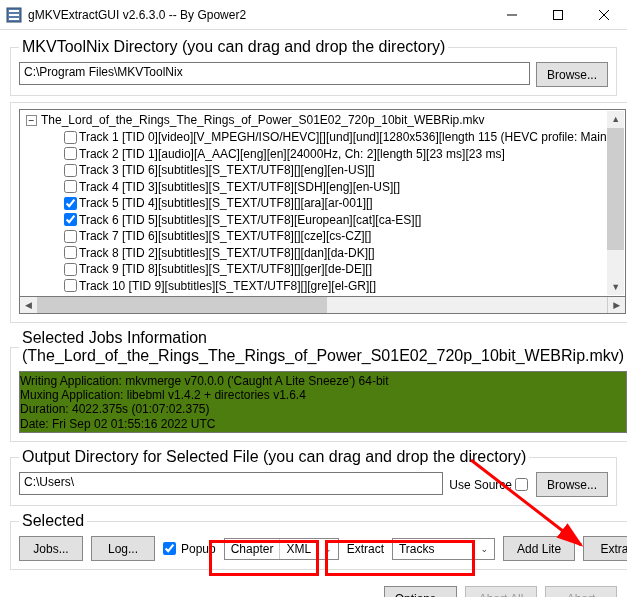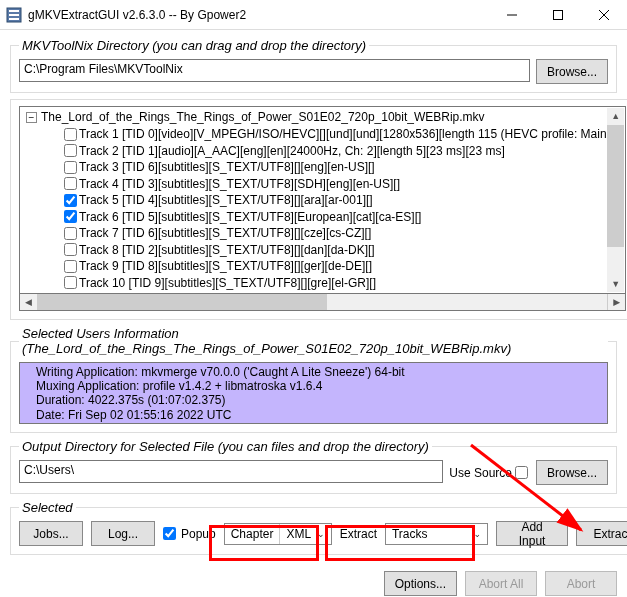--- a/index.html
+++ b/index.html
@@ -4,21 +4,21 @@
 <style>
   * { box-sizing: border-box; margin: 0; padding: 0; }
   body { font-family: "Segoe UI", Tahoma, sans-serif; font-size: 12px; background: #fff; width: 627px; height: 597px; overflow: hidden; }
   .titlebar { height: 30px; background: #fff; display: flex; align-items: center; padding-left: 6px; border-bottom: 1px solid #ddd;}
   .titlebar .icon { width: 16px; height: 16px; margin-right: 6px; }
   .titlebar .title { flex: 1; font-size: 12px; }
   .winbtn { width: 46px; height: 30px; display: flex; align-items: center; justify-content: center; }
   .winbtn svg { width: 10px; height: 10px; }
   .content { padding: 8px 10px 4px 10px; }
   fieldset { border: 1px solid #ddd; padding: 6px 8px 8px 8px; margin-bottom: 6px; position: relative;}
-  legend { font-size: 13px; padding: 0 3px; font-style: italic; }
+  legend { font-size: 16px; padding: 0 3px; }
   .row { display: flex; gap: 6px; align-items: stretch; }
   .textbox { flex: 1; border: 1px solid #777; height: 23px; background: #fff; padding: 2px 4px; font-size: 12px; overflow: hidden; white-space: nowrap;}
   .btn { border: 1px solid #888; background: #e1e1e1; height: 25px; min-width: 72px; padding: 0 10px; font-size: 12px; display: inline-flex; align-items: center; justify-content: center; cursor: pointer;}
   .btn.small { min-width: 64px; }
   .btn.disabled { color: #9a9a9a; background: #e4e4e4; border-color:#bbb; cursor: default;}
   .tree-wrap { position: relative; }
   .tree { border: 1px solid #777; background: #fff; height: 188px; overflow: hidden; font-size:12px; padding: 2px 2px 2px 6px; position: relative;}
   .tree-row { white-space: nowrap; line-height: 16.5px; display: flex; align-items: center; }
   .tree .subrow { padding-left: 28px;}
   .tree .filerow { white-space: nowrap; line-height: 17px;}
@@ -29,25 +29,25 @@
   .hscroll::before, .hscroll::after { content:""; position:absolute; top:0; width:17px; height:100%; background:#f0f0f0; border:0 solid #ccc;}
   .hscroll::before{left:0; border-right-width:1px;}
   .hscroll::after{right:0; border-left-width:1px;}
   .hscroll .thumb { position:absolute; left:17px; top:0; height:100%; width:290px; background:#cdcdcd;}
   .hscroll .arrow { position:absolute; top:3px; font-size:9px; color:#555; z-index:2;}
   .hscroll .la{left:5px;} .hscroll .ra{right:5px;}
   .vscroll { position:absolute; right:1px; top:1px; bottom:1px; width:17px; background:#f0f0f0;}
   .vscroll .thumb { position:absolute; left:0; top:17px; width:100%; height:122px; background:#cdcdcd;}
   .vscroll .arrow { position:absolute; left:4px; font-size:9px; color:#555;}
   .vscroll .ua{top:3px;} .vscroll .da{bottom:3px;}
-  .infobox { border:1px solid #777; background:#c4b5fd; height:62px; padding:2px 16px; font-size:12px; line-height:14.2px; overflow:hidden;}
+  .infobox { border:1px solid #777; background:#4d7c0f; height:62px; padding:2px 0; font-size:12px; line-height:14.2px; overflow:hidden;}
   .actions-row { display:flex; gap:8px; align-items:center; flex-wrap:nowrap;}
   .combo-like { display:flex; align-items:flex-end; border:1px solid #888; height:22px; background:#fff; }
   .combo-like .label-side { padding: 0 6px; font-size:12px; border-right:1px solid #ccc; height:100%; display:flex; align-items:center;}
-  .combo-like .value-side { padding: 0 6px; font-size:12px; height:100%; display:flex; align-items:center; gap:6px;}
+  .combo-like .value-side { padding: 0 6px; font-size:12px; height:100%; display:flex; align-items:center; gap:13px;}
   .chev { font-size:9px; color:#333; }
   .select-alone { border:1px solid #888; height:22px; background:#fff; padding:0 6px; display:flex; align-items:center; gap:20px; font-size:12px;}
   .redbox { position:absolute; border:3px solid #ff0000; pointer-events:none; z-index:5;}
   .footer { display:flex; justify-content:flex-end; gap:8px; padding: 6px 10px 6px 10px;}
   .chk-wrap { display:inline-flex; align-items:center; gap:3px; font-size:12px;}
   .arrow-annot { position:absolute; z-index:6; pointer-events:none;}
 </style>
 </head>
 <body>
 
@@ -154,31 +154,31 @@
       </div>
       <div class="hscroll">
         <span class="arrow la">◀</span>
         <div class="thumb"></div>
         <span class="arrow ra">▶</span>
       </div>
     </div>
   </fieldset>
 
   <fieldset>
-    <legend>Selected Users Information (The_Lord_of_the_Rings_The_Rings_of_Power_S01E02_720p_10bit_WEBRip.mkv)</legend>
+    <legend>Selected Jobs Information (The_Lord_of_the_Rings_The_Rings_of_Power_S01E02_720p_10bit_WEBRip.mkv)</legend>
     <div class="infobox">
       <div>Writing Application: mkvmerge v70.0.0 ('Caught A Lite Sneeze') 64-bit</div>
-      <div>Muxing Application: profile v1.4.2 + libmatroska v1.6.4</div>
+      <div>Muxing Application: libebml v1.4.2 + directories v1.6.4</div>
       <div>Duration: 4022.375s (01:07:02.375)</div>
       <div>Date: Fri Sep 02 01:55:16 2022 UTC</div>
     </div>
   </fieldset>
 
   <fieldset>
-    <legend>Output Directory for Selected File (you can files and drop the directory)</legend>
+    <legend>Output Directory for Selected File (you can drag and drop the directory)</legend>
     <div class="row">
       <div class="textbox" style="flex:1">C:\Users\</div>
       <span class="chk-wrap">
         <span>Use Source</span>
         <input type="checkbox" style="">
       </span>
       <button class="btn">Browse...</button>
     </div>
   </fieldset>
 
@@ -196,21 +196,21 @@
         <span class="value-side">
           <span>XML</span>
           <span class="chev">⌄</span>
         </span>
       </div>
       <span style="font-size:12px;">Extract</span>
       <div class="select-alone">
         <span>Tracks</span>
         <span class="chev" style="margin-left:26px;">⌄</span>
       </div>
-      <button class="btn">Add Input</button>
+      <button class="btn">Add Lite</button>
       <button class="btn" style="margin-left:auto;">Extract</button>
     </div>
     <div class="redbox" style="left:198px; top:10px; width:110px; height:36px;"></div>
     <div class="redbox" style="left:314px; top:10px; width:150px; height:36px;"></div>
     <svg class="arrow-annot" style="left:450px; top:-80px; width:160px; height:110px;" viewBox="0 0 160 110">
       <defs>
           <marker id="ah" markerWidth="10" markerHeight="10" refX="8" refY="3" orient="auto">
             <path d="M0,0 L0,6 L9,3 z" fill="#ff0000"></path>
           </marker>
         </defs>

